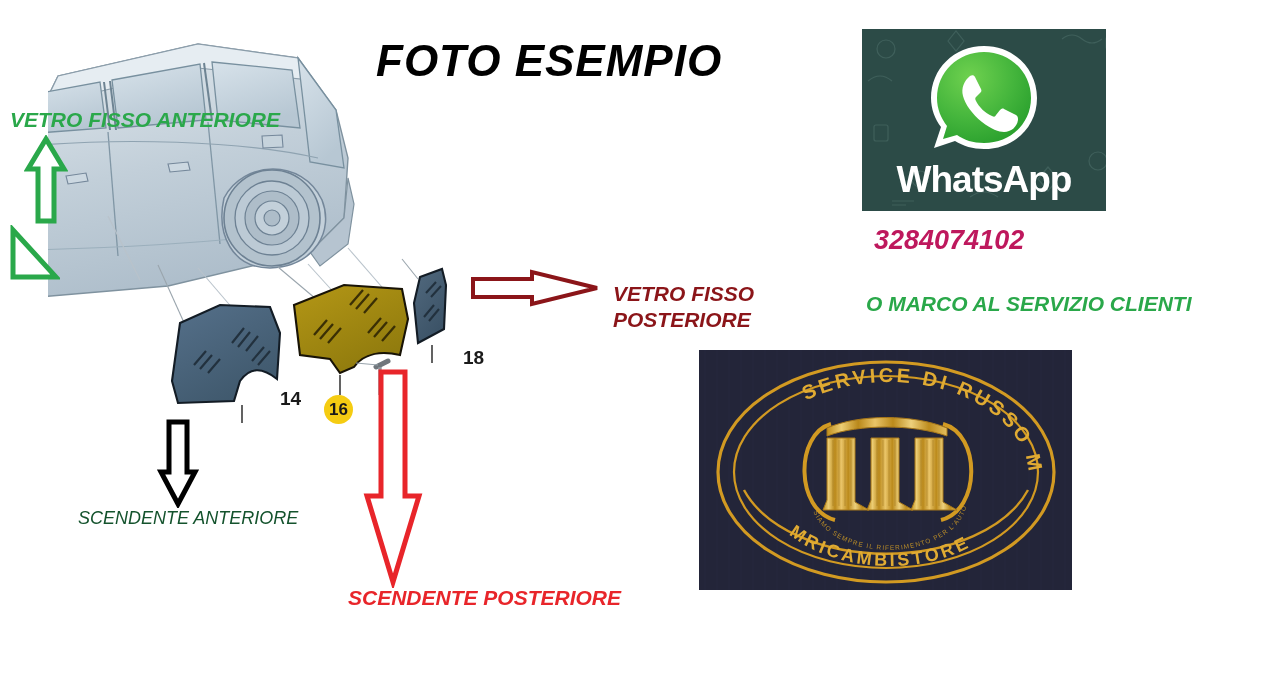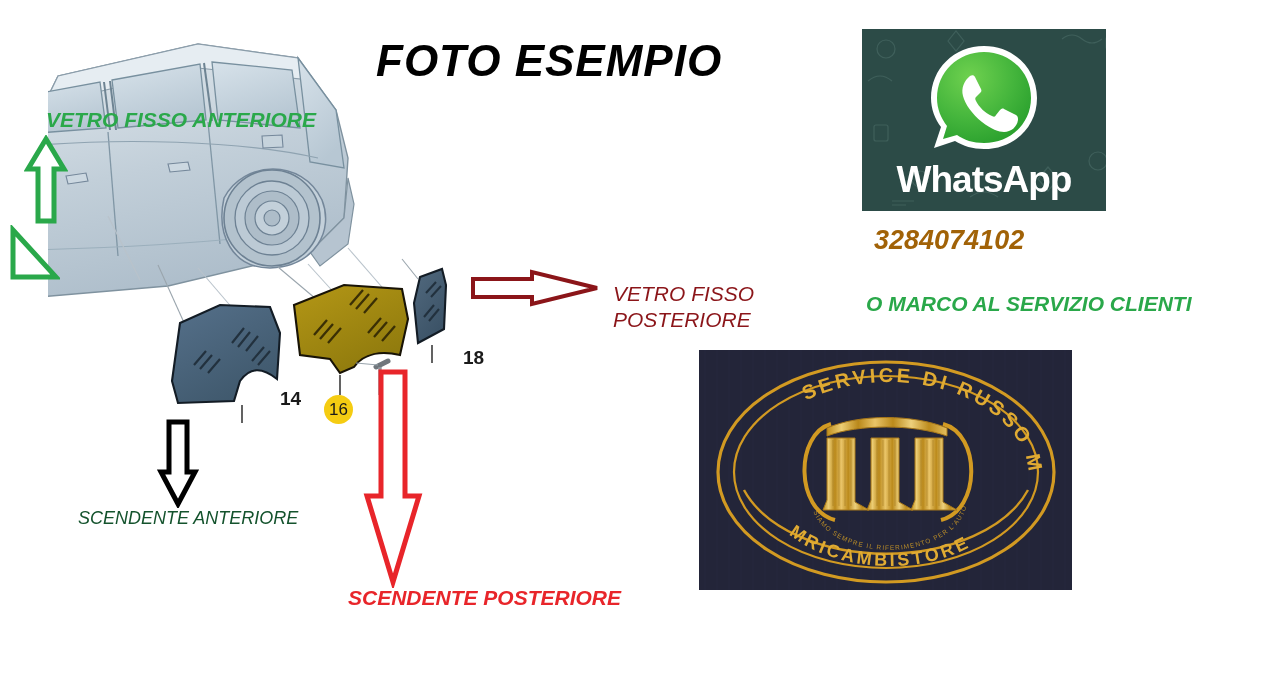--- a/index.html
+++ b/index.html
@@ -16,25 +16,25 @@
     left:376px;top:36px;width:420px;
     font-size:44px;font-weight:bold;font-style:italic;
     color:#000000;letter-spacing:1px;white-space:nowrap;
   }
 
   
   .green-label{
     color:#2aa84a;font-weight:bold;font-style:italic;
     white-space:nowrap;
   }
-  #lbl-vetro-fisso-ant{left:10px;top:108px;font-size:21px;margin-left:36px;}
+  #lbl-vetro-fisso-ant{left:10px;top:108px;font-size:21px;}
 
   
   .maroon-label{
-    color:#8b1519;font-weight:normal;font-style:italic;
+    color:#8b1519;font-weight:bold;font-style:italic;
     white-space:nowrap;line-height:1.25;font-size:21px;
   }
   #lbl-vetro-fisso-post{left:613px;top:281px;}
 
   .black-label{
     color:#14532d;font-weight:normal;font-style:italic;
     white-space:nowrap;font-size:18px;
   }
   #lbl-scendente-ant{left:78px;top:508px;}
 
@@ -51,21 +51,21 @@
   #parts-diagram{left:150px;top:255px;width:340px;height:190px;}
 
   .partnum{
     font-weight:bold;color:#1a1a1a;font-size:19px;
   }
   #partnum-14{left:236px;top:388px;margin-left:44px;}
   #partnum-17{left:379px;top:398px;}
   #partnum-18{left:431px;top:347px;margin-left:32px;}
   #partnum-16{
     left:324px;top:395px;width:29px;height:29px;border-radius:50%;
-    background:#f5cc12;color:#1a1a1a;font-weight:normal;font-size:17px;
+    background:#f5cc12;color:#1a1a1a;font-weight:bold;font-size:17px;
     display:flex;align-items:center;justify-content:center;
   }
 
   
   #arrow-green-up{left:24px;top:135px;width:44px;height:90px;}
   #triangle-green{left:8px;top:225px;width:52px;height:58px;}
   #arrow-maroon-right{left:470px;top:269px;width:130px;height:38px;}
   #arrow-black-down{left:157px;top:418px;width:42px;height:90px;}
   #arrow-red-down{left:363px;top:368px;width:60px;height:220px;}
 
@@ -82,21 +82,21 @@
     width:112px;height:112px;
   }
   #wa-wordmark{
     position:absolute;left:0;right:0;bottom:10px;text-align:center;
     color:#ffffff;font-size:37px;font-weight:bold;letter-spacing:-1px;
   }
 
   
   #phone-number{
     left:874px;top:225px;font-size:27px;font-weight:bold;font-style:italic;
-    color:#a16207;white-space:nowrap;
+    color:#be185d;white-space:nowrap;
   }
   #contact-line-1{left:866px;top:265px;font-size:21px;}
   #contact-line-2{left:866px;top:292px;font-size:21px;}
 
   
   #shop-logo-card{
     left:699px;top:350px;width:373px;height:240px;
     background:#232539;overflow:hidden;
   }
 

